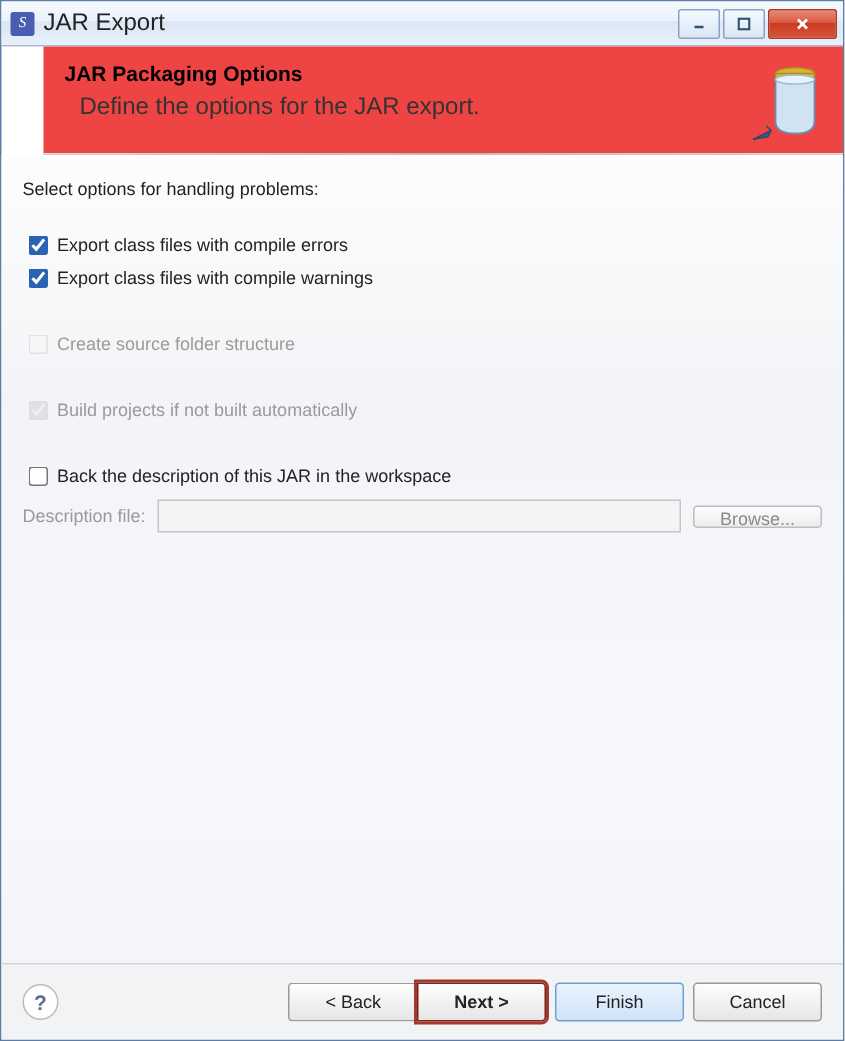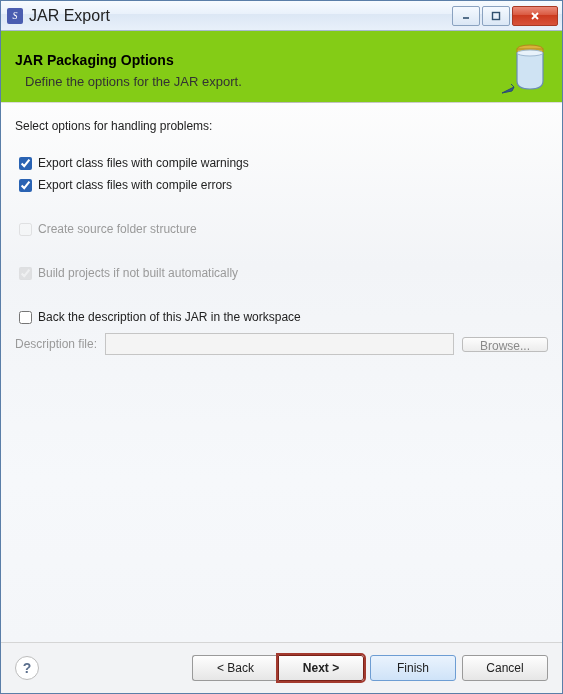--- a/index.html
+++ b/index.html
@@ -54,42 +54,43 @@
     display: flex; align-items: center; justify-content: center;
     background: linear-gradient(to bottom, #f4f9ff, #dbe7f5);
   }
   .win-btn.close {
     width: 46px;
     background: linear-gradient(to bottom, #ea8a7a 0%, #d9583f 45%, #cc3a1f 46%, #d8533a 100%);
     border-color: #a83924;
   }
   .win-btn svg { display: block; }
   .header-panel {
-    background: #84cc16;
-    padding: 21px 14px 8px 14px;
+    background: #ef4444;
+    padding: 10px 14px 8px 14px;
     border-bottom: 1px solid #c9c9c9;
     position: relative;
     min-height: 72px;
+    margin-left: 28px;
   }
   .header-panel::after {
     content: "";
     position: absolute;
     left:0; right:0; bottom:-1px;
     height:1px;
     background: linear-gradient(to right, #ddd, #bbb, #ddd);
   }
   .header-title {
     font-weight: bold;
     font-size: 14px;
     color: #000;
     margin-bottom: 6px;
   }
   .header-sub {
     color: #333;
-    font-size: 13px;
+    font-size: 16px;
     margin-left: 10px;
   }
   .jar-icon {
     position: absolute;
     right: 12px; top: 8px;
     width: 50px; height: 60px;
   }
   .content {
     flex: 1;
     padding: 16px 14px 10px 14px;
@@ -220,26 +221,26 @@
         <path d="M2 54 L14 48 L11 45 L14 48 L12 52 Z" fill="#3a5e8a" stroke="#2a4a72"></path>
       </svg>
     </div>
   </div>
 
   <div class="content">
     <div class="section-label">Select options for handling problems:</div>
 
     <label class="check-row">
       <input type="checkbox" checked="" style="">
-      <span>Export class files with compile warnings</span>
+      <span>Export class files with compile errors</span>
     </label>
 
     <label class="check-row">
       <input type="checkbox" checked="" style="">
-      <span>Export class files with compile errors</span>
+      <span>Export class files with compile warnings</span>
     </label>
 
     <div class="spacer"></div>
 
     <label class="check-row disabled">
       <input type="checkbox" disabled="" style="">
       <span>Create source folder structure</span>
     </label>
 
     <div class="spacer"></div>

